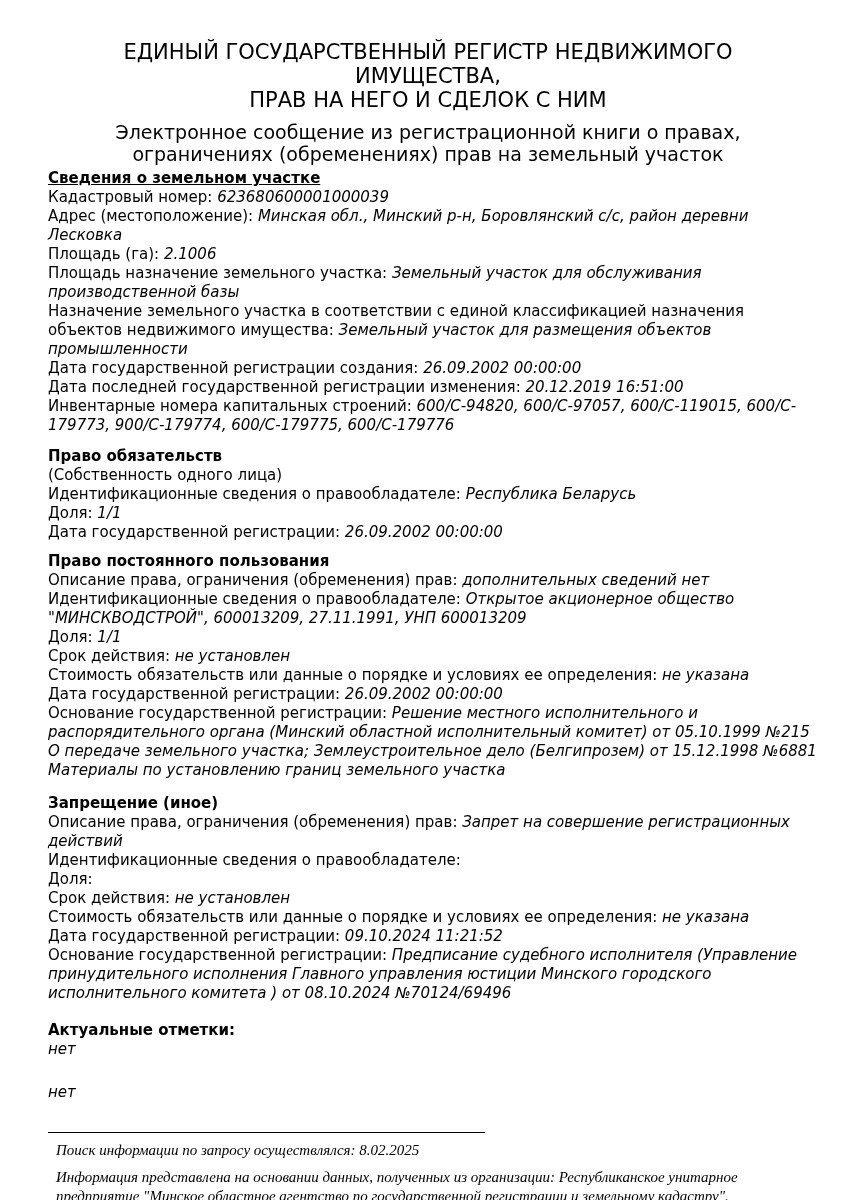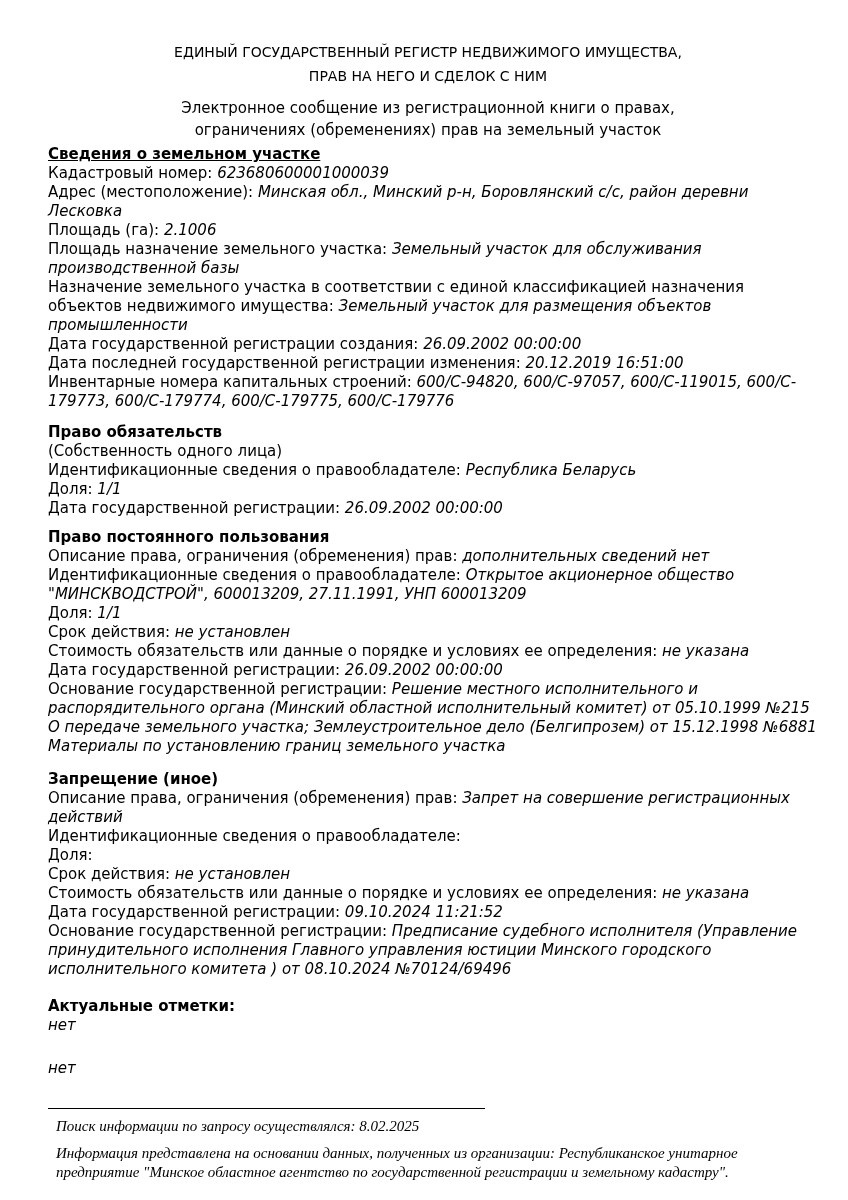--- a/index.html
+++ b/index.html
@@ -17,28 +17,28 @@
   .doc {
     box-sizing: border-box;
     width: 848px;
     height: 1200px;
     padding: 40px 30px 0 48px;
     font-size: 15px;
     line-height: 19px;
   }
   .doc-title {
     text-align: center;
-    font-size: 14px;
+    font-size: 21px;
     line-height: 24px;
     margin-bottom: 9px;
     padding-right: 10px;
   }
   .doc-subtitle {
     text-align: center;
-    font-size: 15px;
+    font-size: 19px;
     line-height: 22px;
     margin-bottom: 4px;
     padding-right: 10px;
   }
   section.sec { margin-top: 4px; }
   section.sec.s2 { margin-top: 12px; }
   section.sec.s3 { margin-top: 10px; }
   section.sec.s4 { margin-top: 14px; }
   section.sec.s5 { margin-top: 18px; }
   section.sec.s6 { margin-top: 24px; }
@@ -82,21 +82,21 @@
 
   <section class="sec s1">
     <h2 class="sec-heading underline">Сведения о земельном участке</h2>
     <div class="field"><span class="lbl">Кадастровый номер: </span><span class="val">623680600001000039</span></div>
     <div class="field"><span class="lbl">Адрес (местоположение): </span><span class="val">Минская обл., Минский р-н, Боровлянский с/с, район деревни Лесковка</span></div>
     <div class="field"><span class="lbl">Площадь (га): </span><span class="val">2.1006</span></div>
     <div class="field"><span class="lbl">Площадь назначение земельного участка: </span><span class="val">Земельный участок для обслуживания производственной базы</span></div>
     <div class="field"><span class="lbl">Назначение земельного участка в соответствии с единой классификацией назначения объектов недвижимого имущества: </span><span class="val">Земельный участок для размещения объектов промышленности</span></div>
     <div class="field"><span class="lbl">Дата государственной регистрации создания: </span><span class="val">26.09.2002 00:00:00</span></div>
     <div class="field"><span class="lbl">Дата последней государственной регистрации изменения: </span><span class="val">20.12.2019 16:51:00</span></div>
-    <div class="field"><span class="lbl">Инвентарные номера капитальных строений: </span><span class="val">600/C-94820, 600/C-97057, 600/C-119015, 600/C-179773, 600/C-179774, 600/C-179775, 600/C-179776</span></div>
+    <div class="field"><span class="lbl">Инвентарные номера капитальных строений: </span><span class="val">600/C-94820, 600/C-97057, 600/C-119015, 600/C-179773, 900/C-179774, 600/C-179775, 600/C-179776</span></div>
   </section>
 
   <section class="sec s2">
     <h2 class="sec-heading">Право обязательств</h2>
     <div class="field"><span class="lbl">(Собственность одного лица)</span><span class="val"></span></div>
     <div class="field"><span class="lbl">Идентификационные сведения о правообладателе: </span><span class="val">Республика Беларусь</span></div>
     <div class="field"><span class="lbl">Доля: </span><span class="val">1/1</span></div>
     <div class="field"><span class="lbl">Дата государственной регистрации: </span><span class="val">26.09.2002 00:00:00</span></div>
   </section>
 

